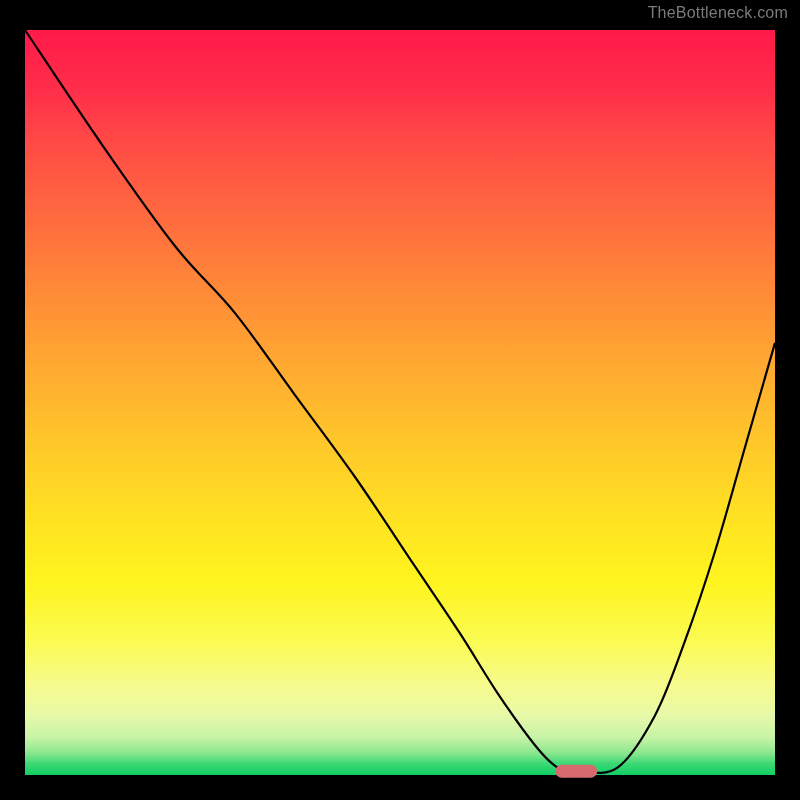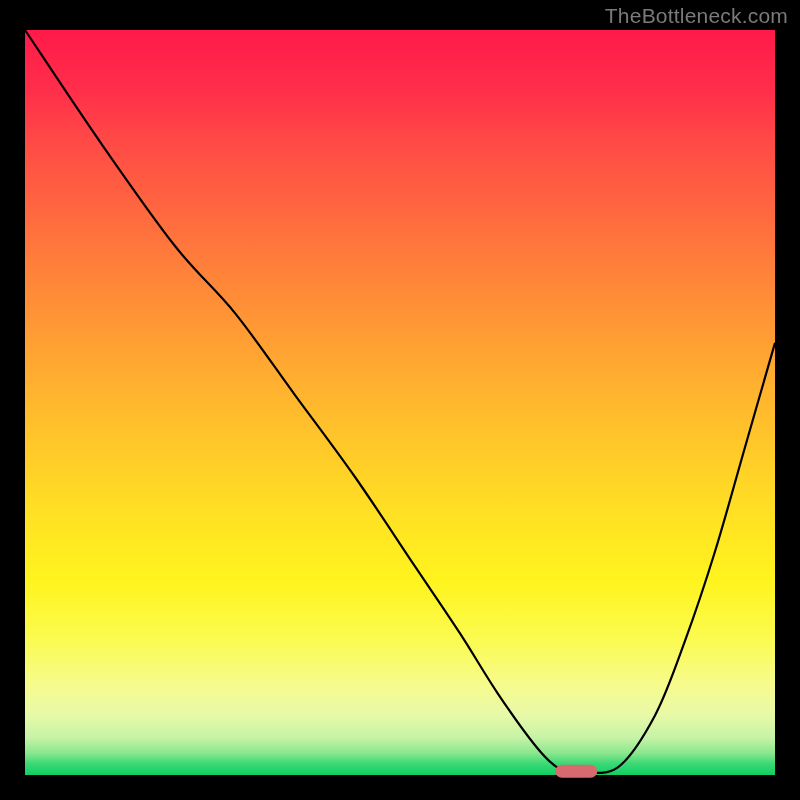--- a/index.html
+++ b/index.html
@@ -15,21 +15,21 @@
     position: absolute;
     left: 0; top: 0;
     width: 800px; height: 800px;
     background: #000;
   }
   .watermark {
     position: absolute;
     top: 4px;
     right: 12px;
     color: #7a7a7a;
-    font-size: 21px;
+    font-size: 16px;
     font-weight: 500;
     letter-spacing: 0.2px;
   }
   .plot {
     position: absolute;
     left: 25px;
     top: 30px;
     width: 750px;
     height: 745px;
     

